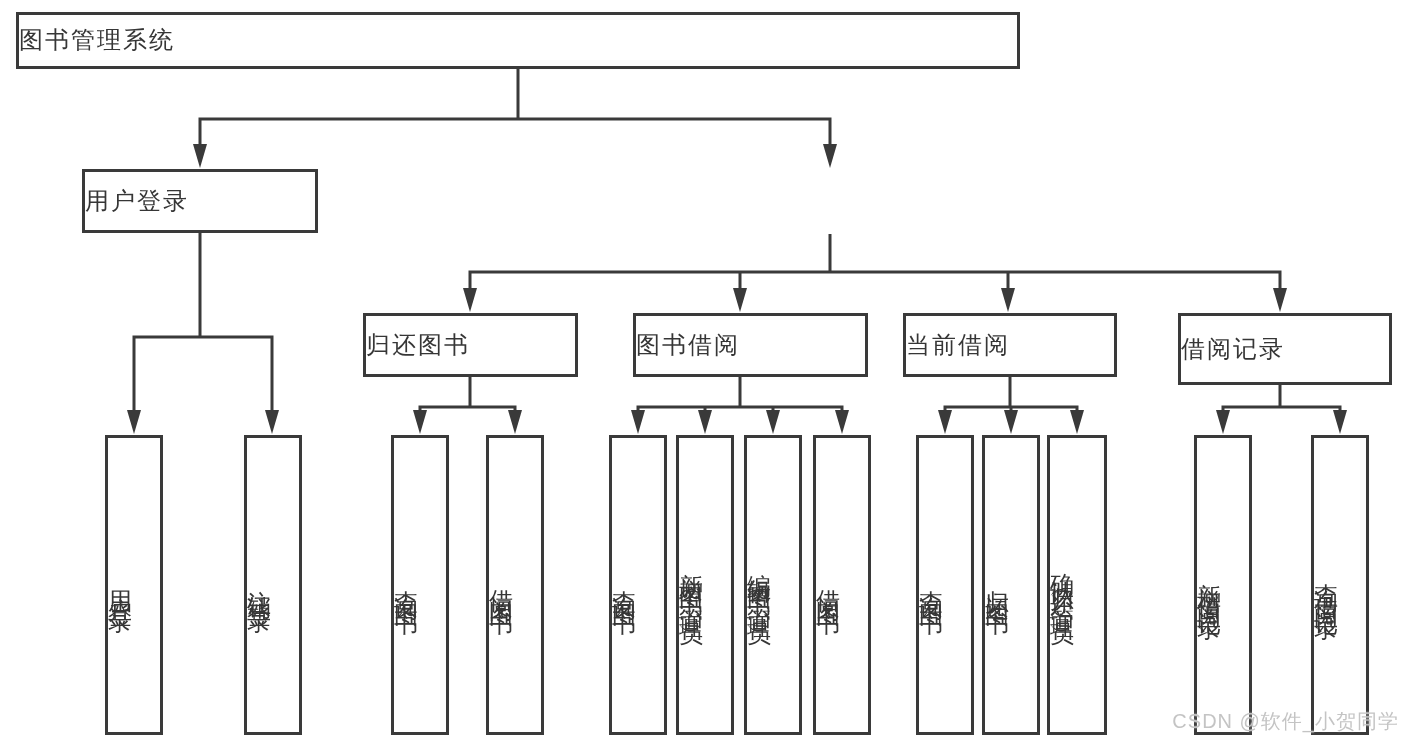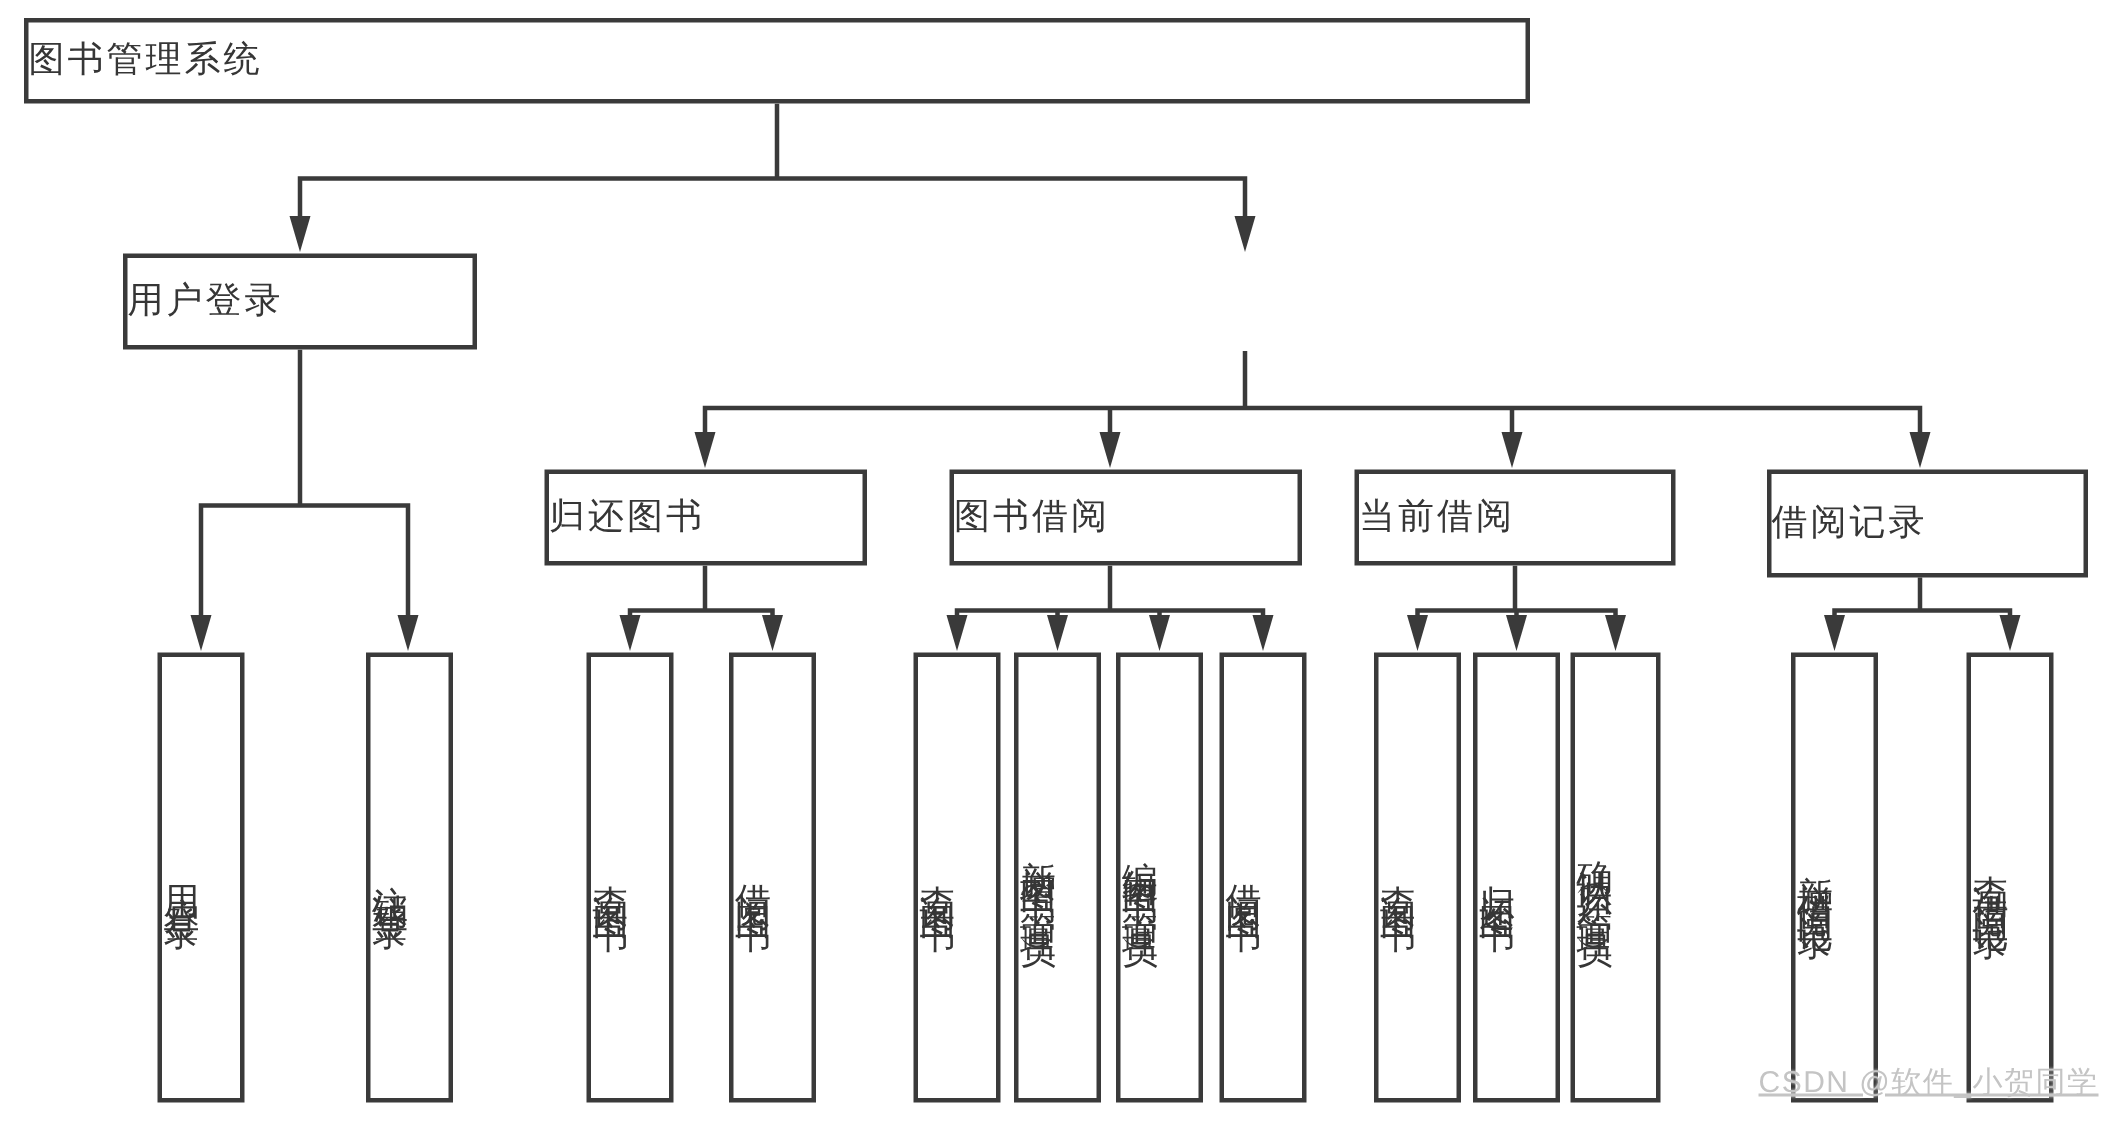--- a/index.html
+++ b/index.html
@@ -30,21 +30,21 @@
     white-space:nowrap;line-height:1.2;
   }
   .box.v .lbl{
     writing-mode:vertical-rl;text-orientation:mixed;
     letter-spacing:7px;line-height:1;
   }
   .watermark{
     position:absolute;right:6px;bottom:12px;
     font-size:20px;letter-spacing:1px;color:var(--wm);
     text-shadow:0 0 2px rgba(255,255,255,.9);
-    z-index:5;white-space:nowrap;text-decoration:underline;
+    z-index:5;white-space:nowrap;
   }
 </style>
 </head>
 <body>
 
 <div class="stage">
 
   <svg class="edges" viewBox="0 0 1405 747">
     <g>
       <path d="M518 69 L518 119 M198.5 119 L831.5 119 M200 119 L200 150 M830 119 L830 150"></path>

